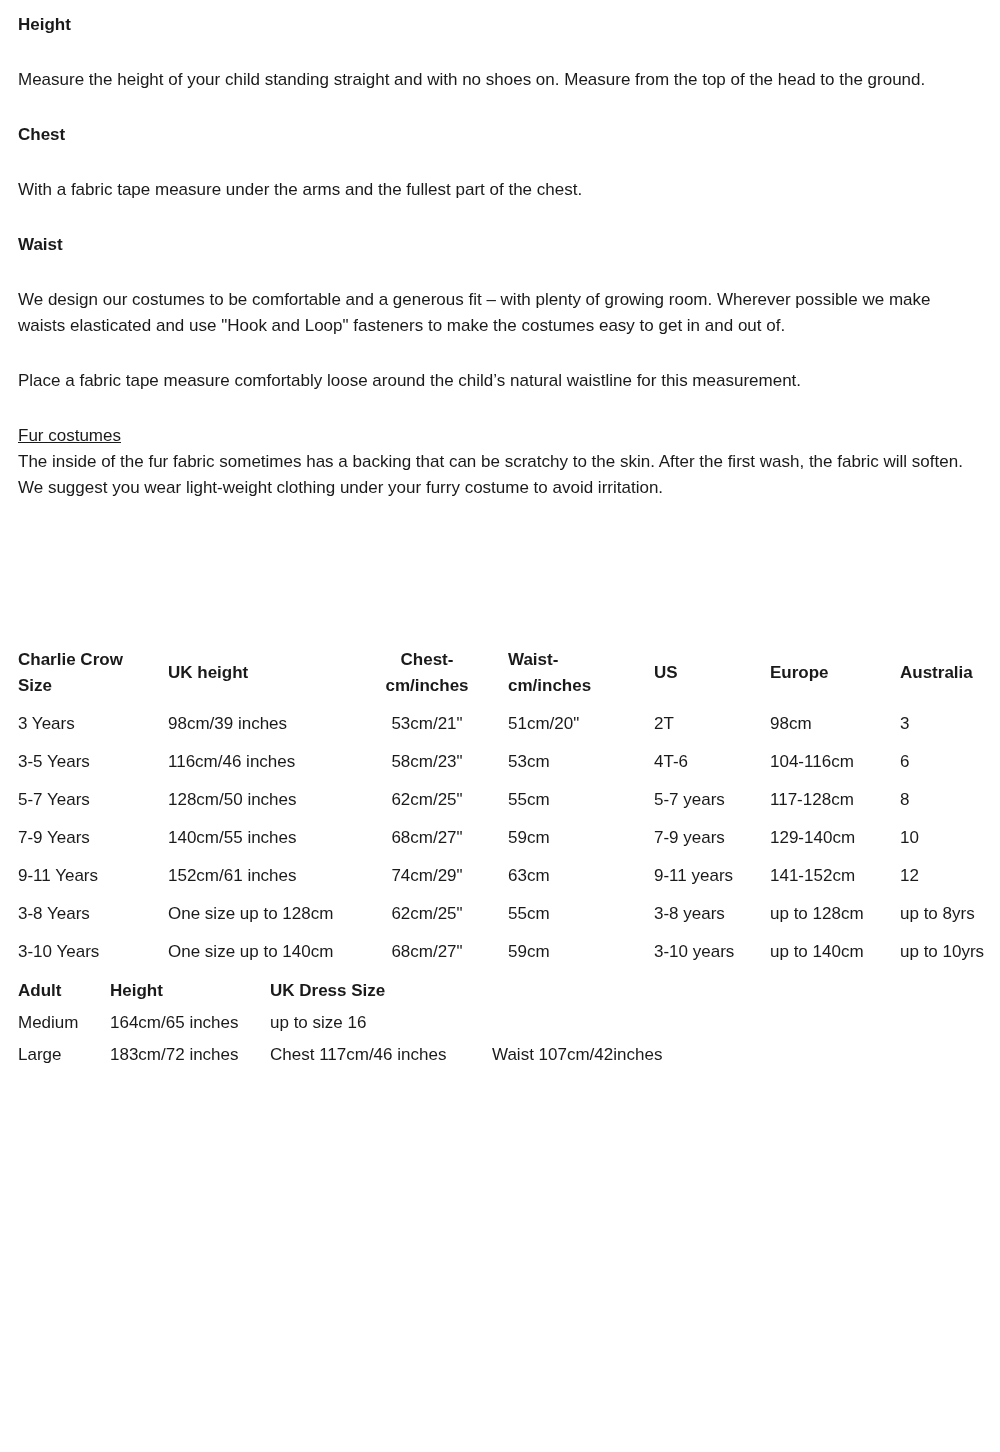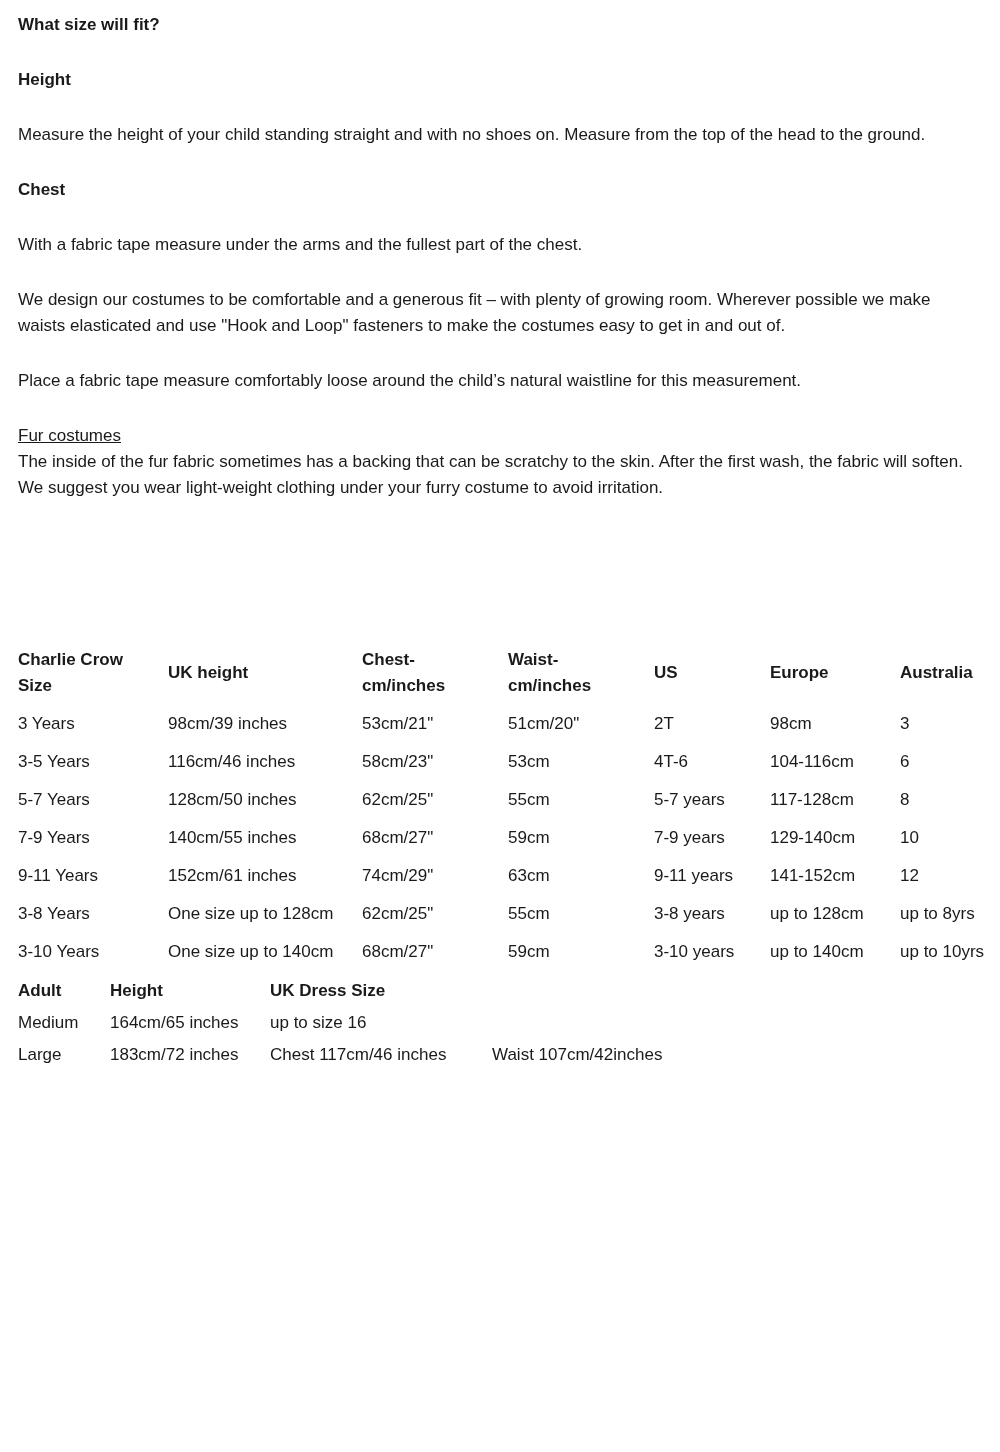--- a/index.html
+++ b/index.html
@@ -48,21 +48,21 @@
     word-wrap: break-word;
   }
   thead th { font-weight: bold; }
 
   .size-table {
     margin-top: 140px;
     width: 947px;
   }
   .size-table .c0 { width: 134px; }
   .size-table .c1 { width: 170px; padding-right: 24px; }
-  .size-table .c2 { width: 130px; }
+  .size-table .c2 { width: 130px; text-align: center; }
   .size-table .c3 { width: 130px; margin-left: 12px; }
   .size-table .c4 { width: 88px;  padding-right: 28px; }
   .size-table .c5 { width: 100px; padding-right: 30px; }
   .size-table .c6 { width: 100px; }
 
   .adult-table {
     margin-top: 4px;
     width: 930px;
   }
   .adult-table th, .adult-table td {
@@ -71,29 +71,29 @@
   .adult-table .c0 { width: 82px; }
   .adult-table .c1 { width: 150px; }
   .adult-table .c2 { width: 212px; }
   .adult-table .c3 { width: 486px; }
 </style>
 </head>
 <body>
 
 <div class="doc">
 
-  <p class="h">What size will fit?</p>
 
 
   <p class="h">Height</p>
   <p>Measure the height of your child standing straight and with no shoes on. Measure from the top of the head to the ground.</p>
 
   <p class="h">Chest</p>
   <p>With a fabric tape measure under the arms and the fullest part of the chest.</p>
 
+  <p class="h">Waist</p>
   <p>We design our costumes to be comfortable and a generous fit – with plenty of growing room. Wherever possible we make waists elasticated and use "Hook and Loop" fasteners to make the costumes easy to get in and out of.</p>
 
   <p>Place a fabric tape measure comfortably loose around the child’s natural waistline for this measurement.</p>
 
 
   <p class="u">Fur costumes</p>
   <p class="tight">The inside of the fur fabric sometimes has a backing that can be scratchy to the skin. After the first wash, the fabric will soften. We suggest you wear light-weight clothing under your furry costume to avoid irritation.</p>
 
   <table class="size-table">
     <thead>

